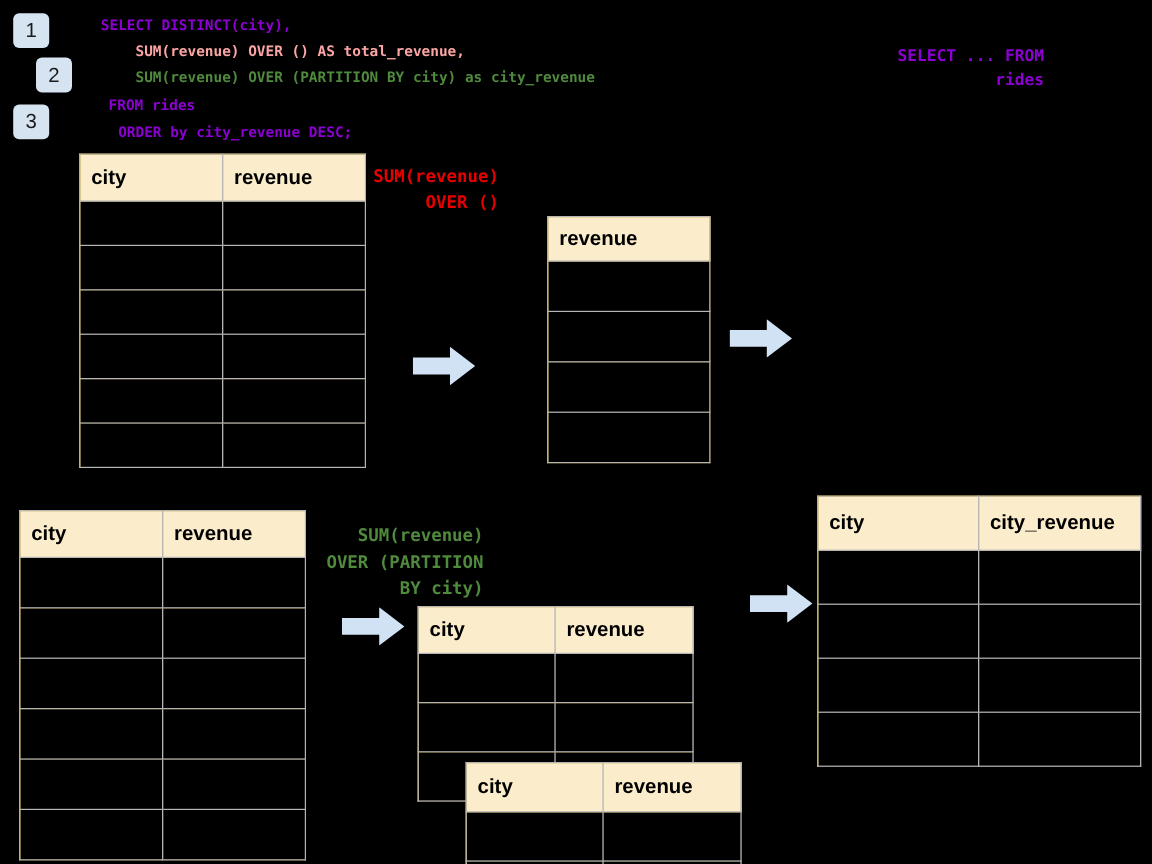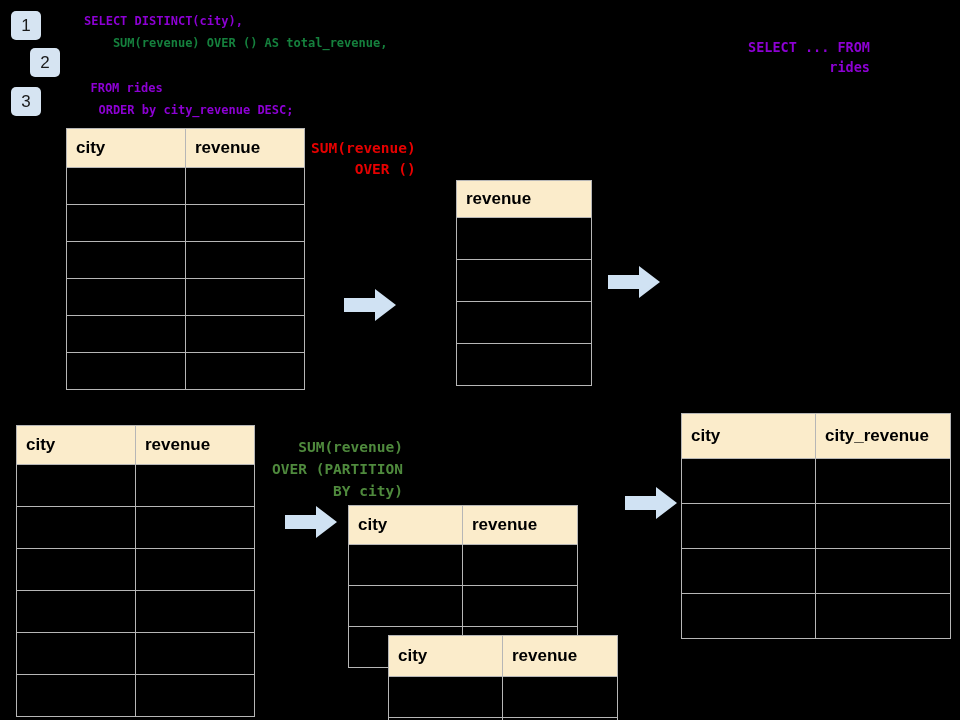--- a/index.html
+++ b/index.html
@@ -38,21 +38,21 @@
   .sql {
     position: absolute;
     font-family: "DejaVu Sans Mono", "Liberation Mono", monospace;
     font-weight: bold;
     font-size: 12px;
     line-height: 21.5px;
     white-space: pre;
     letter-spacing: 0px;
   }
   .sql-purple { color: #8d00d4; }
-  .sql-red    { color: #15803d; }
+  .sql-red    { color: #fca5a5; }
   .sql-green  { color: #4f8a3d; }
 
   .note {
     position: absolute;
     font-family: "DejaVu Sans Mono", "Liberation Mono", monospace;
     font-weight: bold;
     font-size: 13.5px;
     line-height: 20px;
     white-space: pre;
     text-align: right;
@@ -99,20 +99,21 @@
   </div>
   <div class="badge" style="left:30px; top:48px;">
     <span>2</span>
   </div>
   <div class="badge" style="left:11px; top:87px;">
     <span>3</span>
   </div>
 
   <div class="sql sql-purple" style="left:84px; top:11px;">SELECT DISTINCT(city),</div>
   <div class="sql sql-red" style="left:84px; top:32.5px;">    SUM(revenue) OVER () AS total_revenue,</div>
+  <div class="sql sql-green" style="left:84px; top:54px;">    SUM(revenue) OVER (PARTITION BY city) as city_revenue</div>
   <div class="sql sql-purple" style="left:76px; top:78px;">  FROM rides</div>
   <div class="sql sql-purple" style="left:84px; top:100px;">  ORDER by city_revenue DESC;</div>
 
   <div class="note note-purple" style="left:748px; top:37px;">SELECT ... FROM
 rides</div>
 
   <div class="note note-red" style="left:311px; top:138px; font-size:14.5px; line-height:21px;">SUM(revenue)
 OVER ()</div>
 
   <div class="note note-green" style="left:272px; top:436px; font-size:14.5px; line-height:22px;">SUM(revenue)

